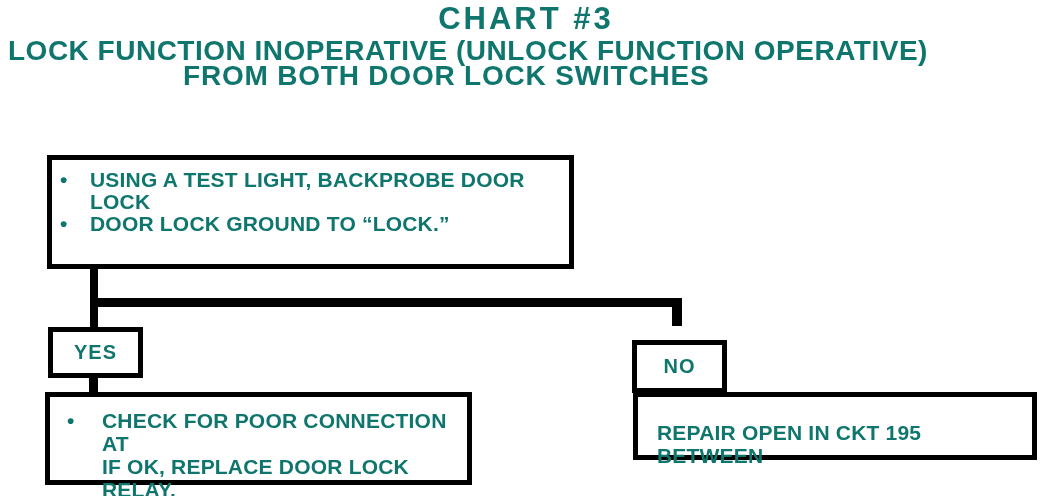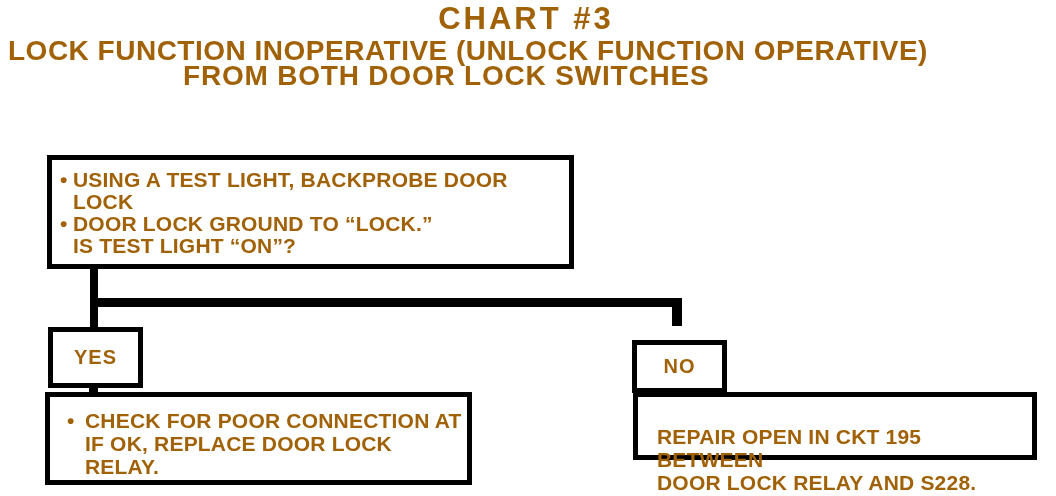--- a/index.html
+++ b/index.html
@@ -7,21 +7,21 @@
     padding: 0;
     background: #ffffff;
   }
   .page {
     position: relative;
     width: 1056px;
     height: 496px;
     background: #ffffff;
     font-family: "Liberation Sans", "DejaVu Sans", sans-serif;
     font-weight: 700;
-    color: #a16207;
+    color: #0f766e;
     overflow: hidden;
   }
   
   .chart-number {
     position: absolute;
     left: 0;
     top: 1px;
     width: 1052px;
     text-align: center;
     font-size: 31px;
@@ -45,48 +45,47 @@
     white-space: nowrap;
   }
   
   .fc-box {
     position: absolute;
     border: 5px solid #000000;
     box-sizing: border-box;
     background: #ffffff;
   }
   .box-question { left: 47px;  top: 155px; width: 527px; height: 114px; }
-  .box-yes      { left: 48px;  top: 327px; width: 95px;  height: 61px; }
+  .box-yes      { left: 48px;  top: 327px; width: 95px;  height: 51px; }
   .box-no       { left: 632px; top: 340px; width: 95px;  height: 53px; }
   .box-yes-action { left: 45px;  top: 392px; width: 427px; height: 93px; }
   .box-no-action  { left: 633px; top: 392px; width: 404px; height: 68px; }
 
   .box-question .content {
     padding: 9px 4px 0 8px;
     font-size: 21px;
     letter-spacing: 0.2px;
     line-height: 22px;
   }
   .box-yes-action .content {
     padding: 12px 4px 0 17px;
     font-size: 21px;
     letter-spacing: 0.2px;
     line-height: 23px;
   }
   .box-no-action .content {
-    padding: 10px 4px 0 19px;
+    padding: 24px 4px 0 19px;
     font-size: 21px;
     letter-spacing: 0.2px;
     line-height: 23px;
-    margin-top: 18px;
   }
   .bitem { display: flex; }
   .bullet { width: 13px; flex: 0 0 13px; }
   .box-yes-action .bullet { width: 18px; flex: 0 0 18px; }
-  .btext { flex: 1; }
+  .btext { flex: 1; margin-left: 17px; }
   .label-box {
     display: flex;
     align-items: center;
     justify-content: center;
     font-size: 20px;
     letter-spacing: 1px;
   }
   
   .conn {
     position: absolute;
@@ -112,21 +111,20 @@
       <div class="bitem">
         <span class="bullet">•</span>
         <div class="btext">
           <div>USING A TEST LIGHT, BACKPROBE DOOR LOCK</div>
         </div>
       </div>
       <div class="bitem">
         <span class="bullet">•</span>
         <div class="btext">
           <div>DOOR LOCK GROUND TO “LOCK.”</div>
-          <div>IS TEST LIGHT “ON”?</div>
         </div>
       </div>
     </div>
   </div>
 
   <div class="conn conn-v-main"></div>
   <div class="conn conn-h-branch"></div>
   <div class="conn conn-v-no"></div>
   <div class="conn conn-v-yes2"></div>
   <div class="conn conn-v-no2"></div>
@@ -147,17 +145,16 @@
           <div>CHECK FOR POOR CONNECTION AT</div>
           <div>IF OK, REPLACE DOOR LOCK RELAY.</div>
         </div>
       </div>
     </div>
   </div>
 
   <div class="fc-box box-no-action">
     <div class="content">
       <div>REPAIR OPEN IN CKT 195 BETWEEN</div>
-      <div>DOOR LOCK RELAY AND S228.</div>
     </div>
   </div>
 
 </div>
 
 </body></html>

